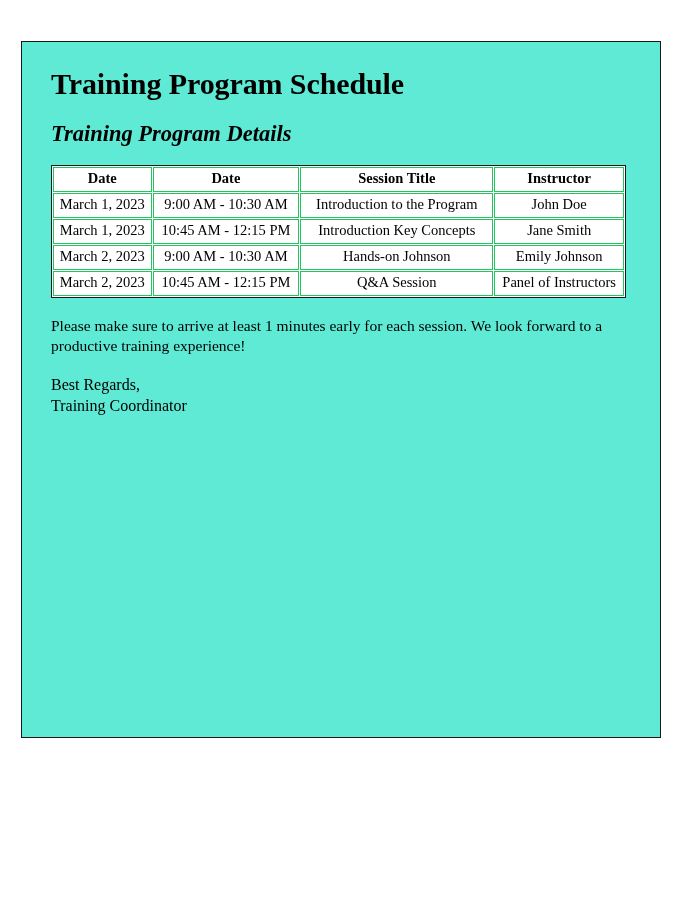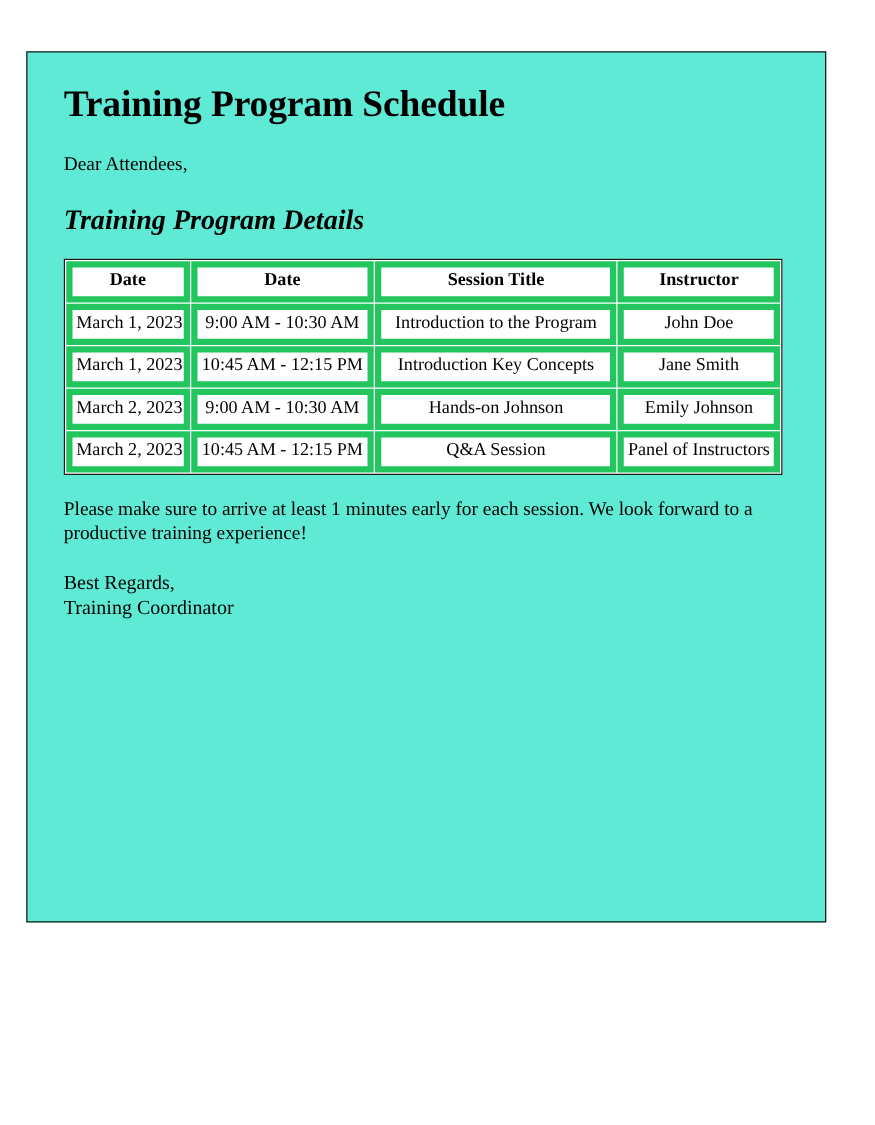--- a/index.html
+++ b/index.html
@@ -76,21 +76,21 @@
     border: 1px solid #1a1a1a;
     font-size: 14.5px;
     line-height: 1.22;
     background: #ffffff;
     table-layout: fixed;
     width: 575px;
   }
 
   table.schedule-table th,
   table.schedule-table td {
-    border: 5px solid #22c55e;
+    border: 1px solid #22c55e;
     padding: 2px 3px 3px 3px;
     height: 18px;
     vertical-align: middle;
     overflow: hidden;
     white-space: nowrap;
     background: #ffffff;
   }
 
   table.schedule-table th {
     text-align: center;
@@ -120,21 +120,20 @@
   }
 </style>
 </head>
 <body>
 
 <div class="page-frame">
   <div class="page-content">
 
     <h1 class="doc-title">Training Program Schedule</h1>
 
-    <p class="salutation">Dear Attendees,</p>
 
 
     <h2 class="section-title">Training Program Details</h2>
 
     <div class="schedule-table-wrap">
       <table class="schedule-table">
         <colgroup>
           <col class="col-date">
           <col class="col-time">
           <col class="col-session">

